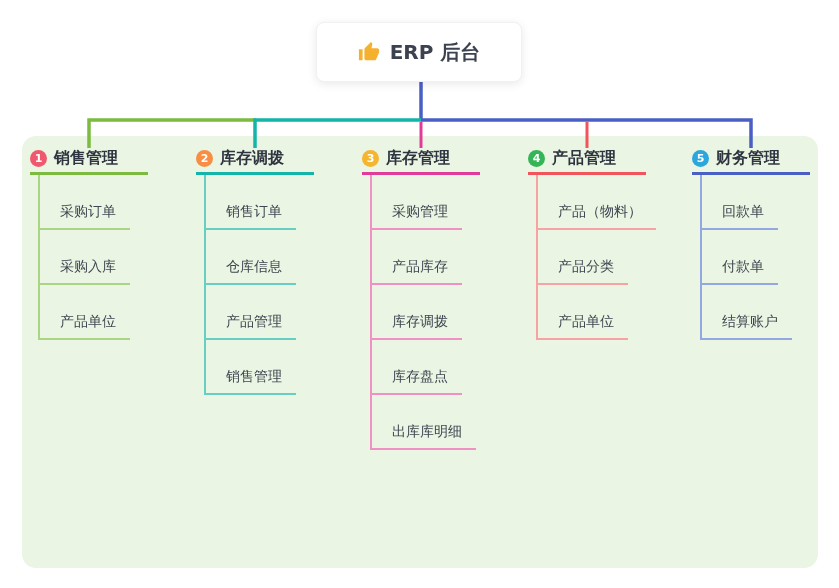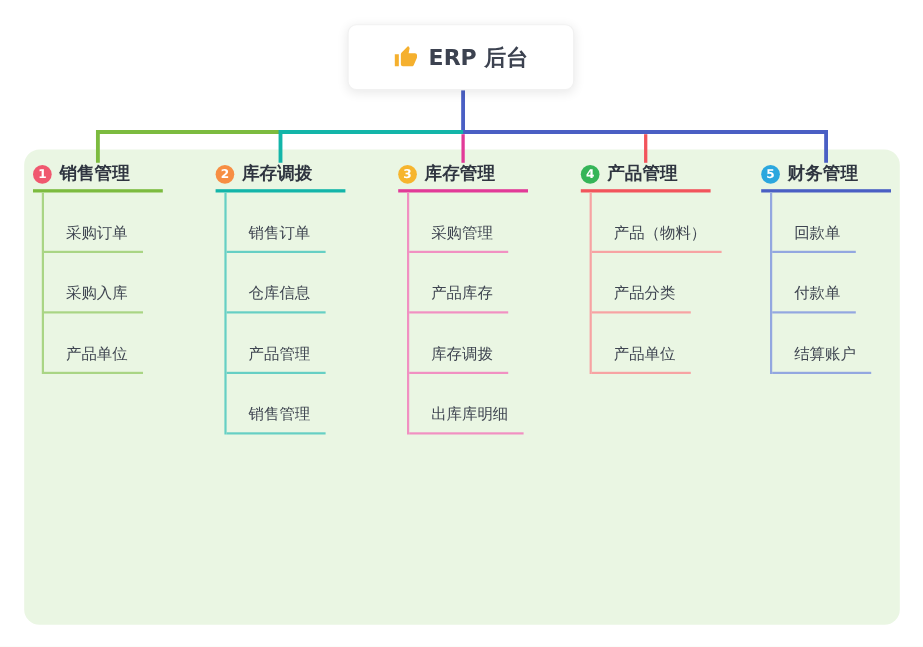--- a/index.html
+++ b/index.html
@@ -104,20 +104,23 @@
       <li class="child">
           <span class="child-label">采购管理</span>
         </li>
       <li class="child">
           <span class="child-label">产品库存</span>
         </li>
       <li class="child">
           <span class="child-label">库存调拨</span>
         </li>
       <li class="child">
+          <span class="child-label">库存盘点</span>
+        </li>
+      <li class="child">
           <span class="child-label">出库库明细</span>
         </li>
     </ul>
   </div>
 
   <div class="branch" style="left: 528px; --strong: #f2545c; --light: #f7a3a3; --badge: #35b558;">
     <div class="branch-header">
       <span class="badge">4</span>
       <span class="branch-title">产品管理</span>
     </div>

